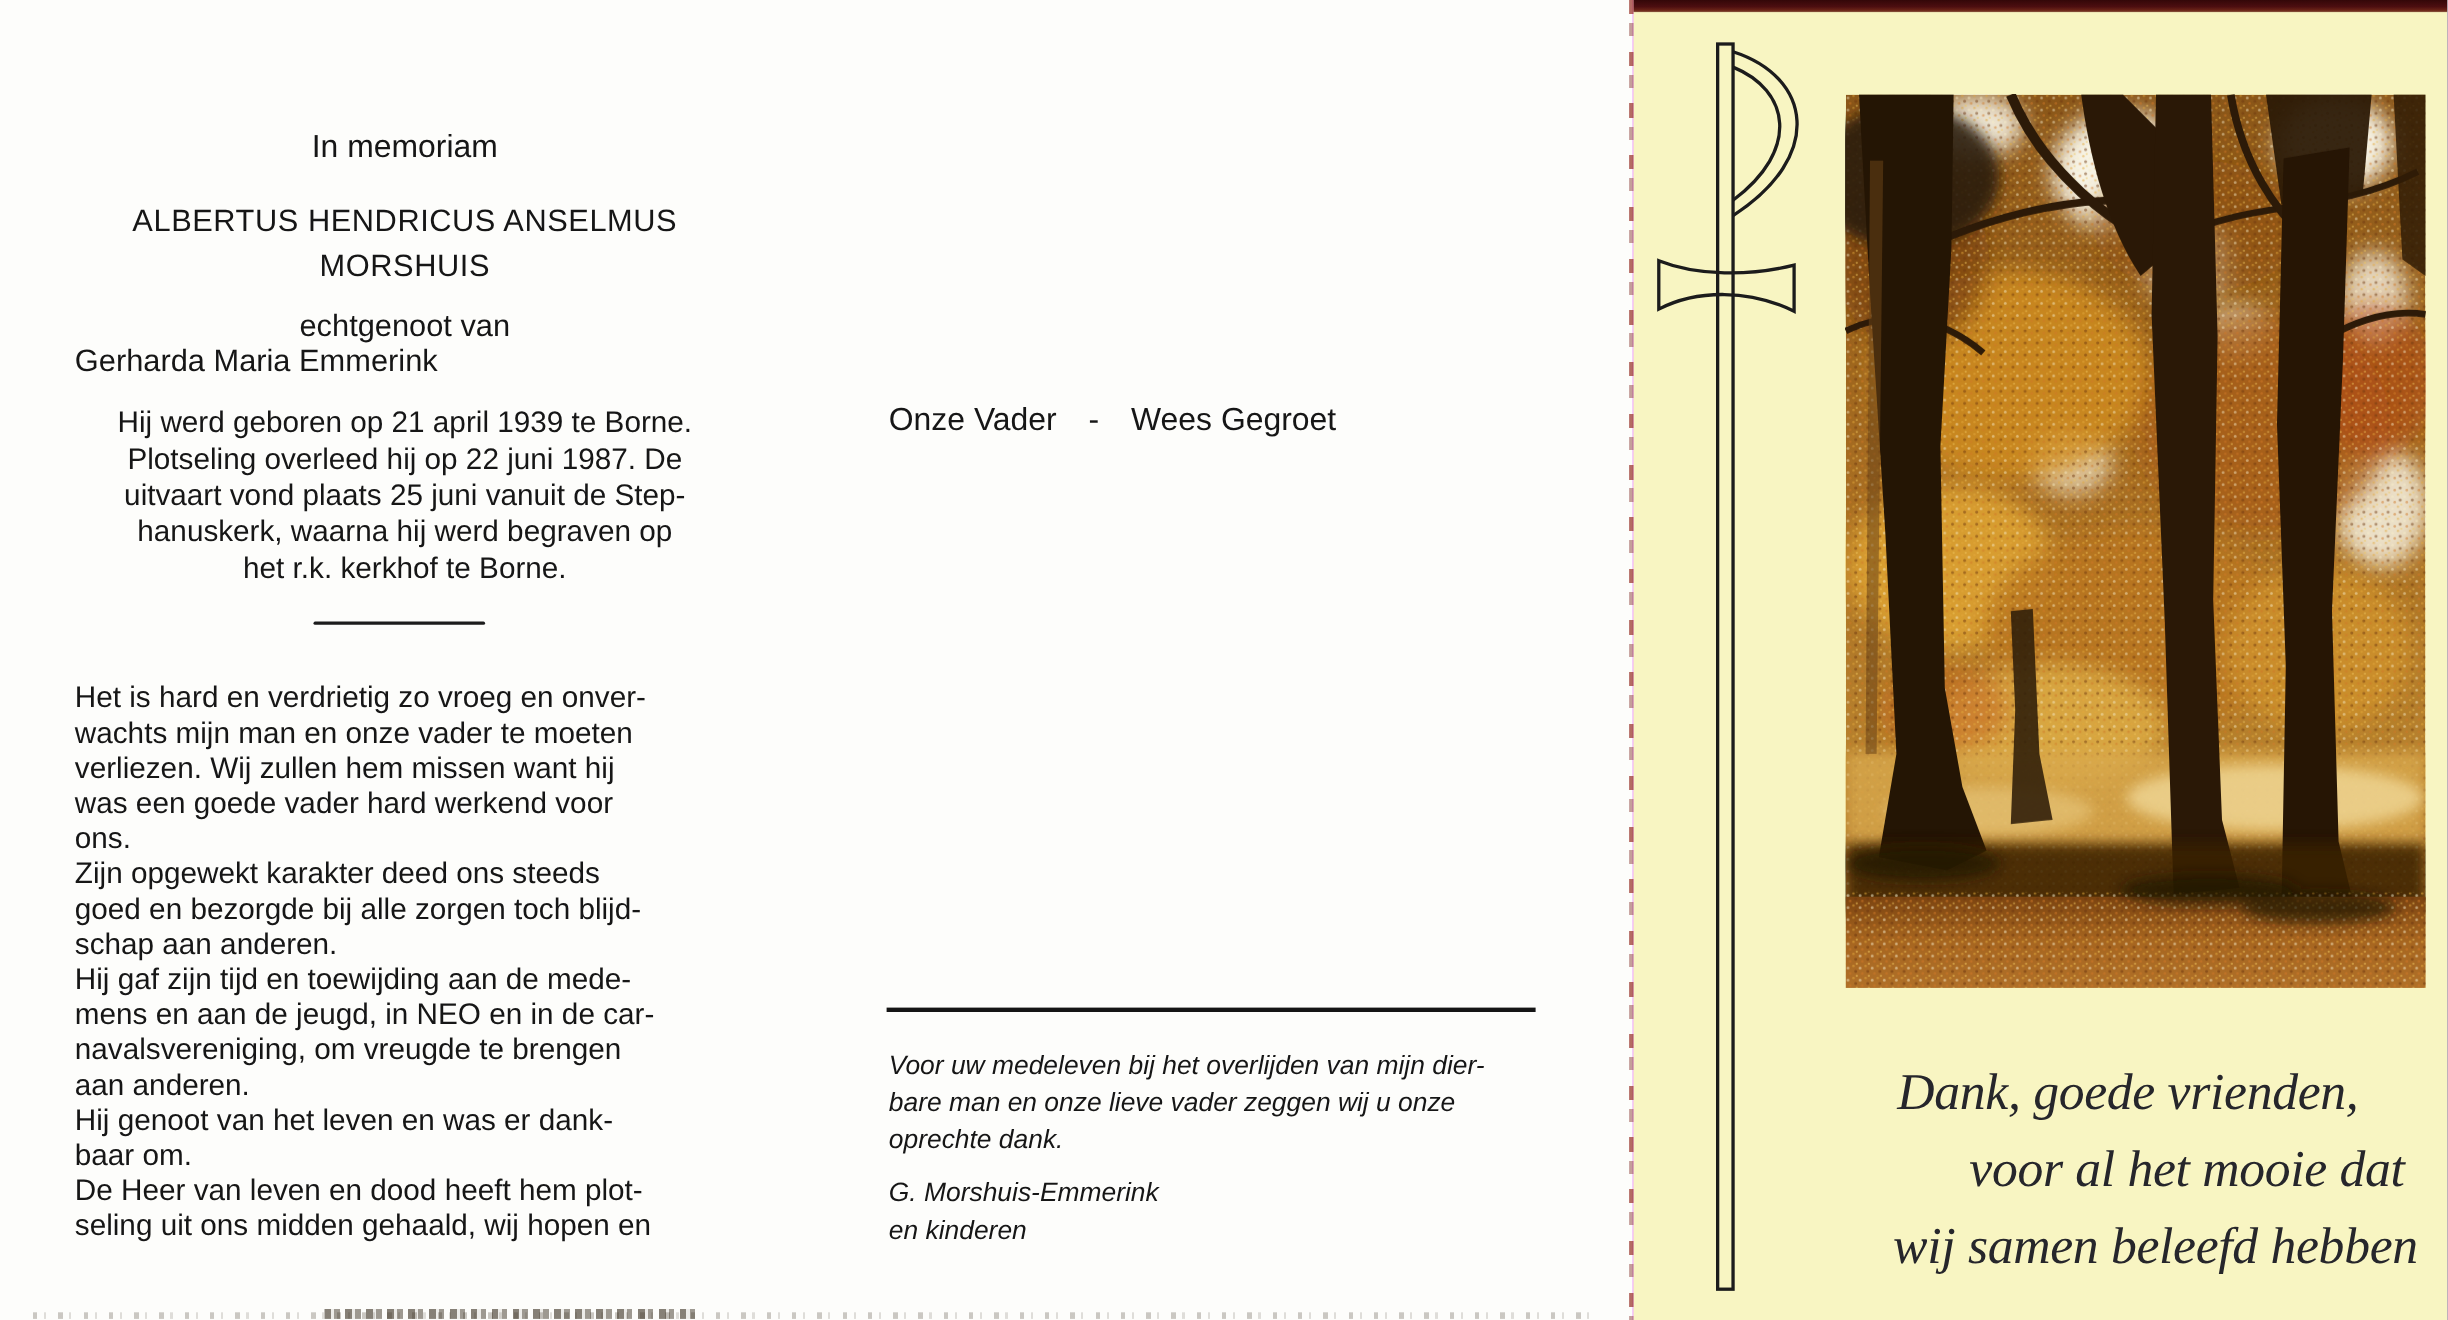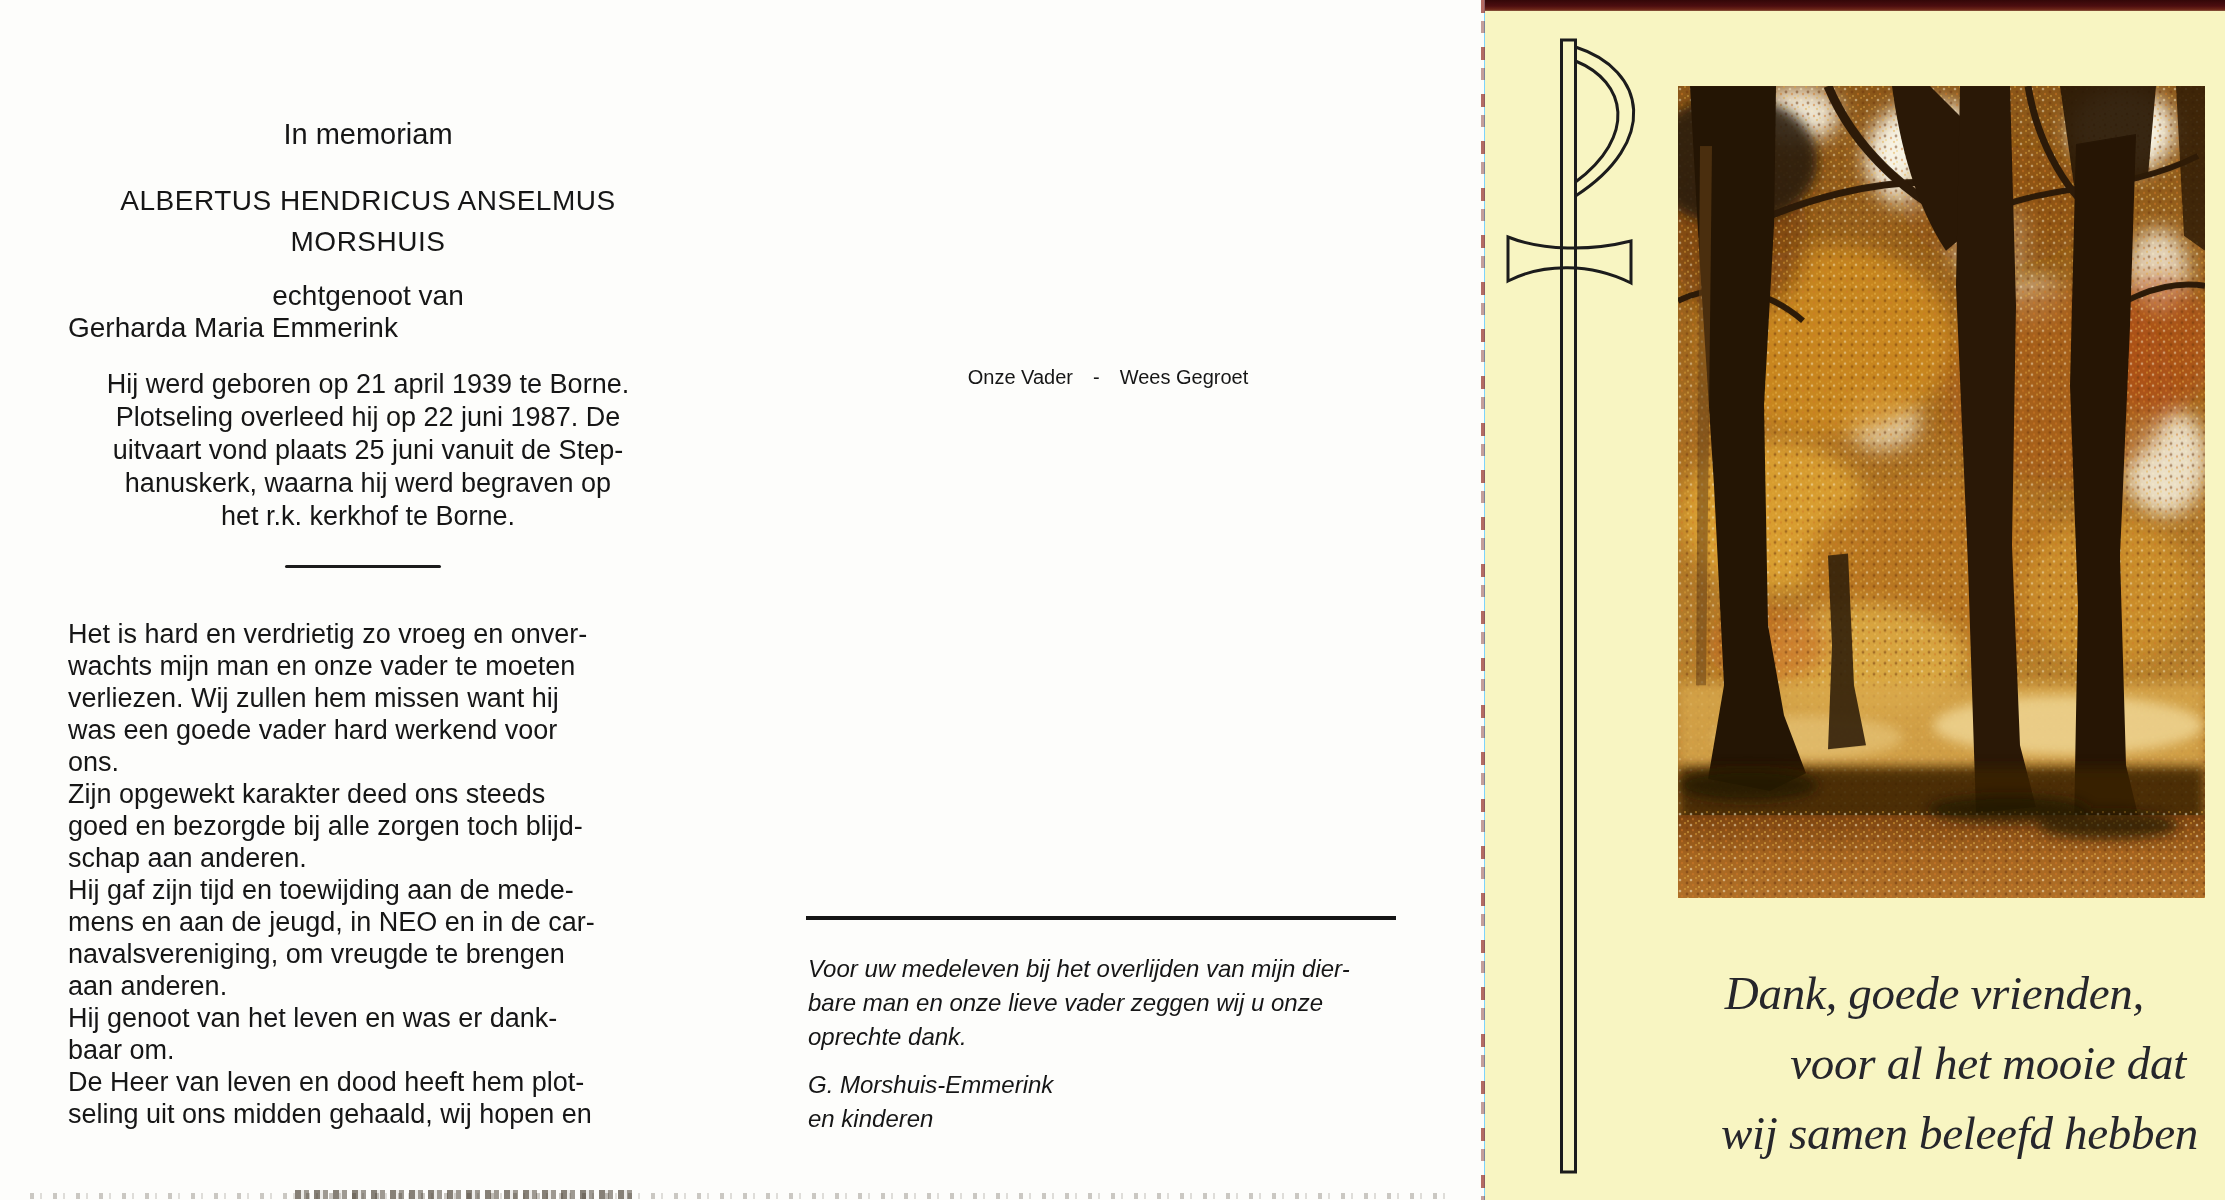--- a/index.html
+++ b/index.html
@@ -1,34 +1,34 @@
 <!DOCTYPE html>
 <html><head>
 <meta charset="utf-8">
 <style>
   html,body{margin:0;padding:0;background:#888;}
   .card{
     position:relative;width:2225px;height:1200px;overflow:hidden;
-    background:#7dd3fc;
+    background:#f0abfc;
     font-family:"Liberation Sans", sans-serif;
     color:#161616;
   }
   .abs{position:absolute;}
   
   .white-page{left:0;top:0;width:1484px;height:1200px;background:#fdfdfb;}
   .col{white-space:pre-line;}
   .in-memoriam{left:68px;top:118px;width:600px;text-align:center;font-size:29px;line-height:33px;}
   .deceased-name{left:60px;top:180px;width:616px;text-align:center;font-size:28px;line-height:41px;letter-spacing:.5px;white-space:pre-line;}
   .spouse-intro{left:68px;top:280px;width:600px;text-align:center;font-size:28px;line-height:32px;}
   .spouse-name{left:68px;top:312px;width:600px;text-align:left;font-size:28px;line-height:32px;}
   .life-dates{left:68px;top:368px;width:600px;text-align:center;font-size:27px;line-height:33px;}
   .divider-1{left:285px;top:565px;width:156px;height:3px;background:#1c1c1c;border-radius:2px;}
   .eulogy{left:68px;top:618px;width:606px;text-align:left;font-size:27px;line-height:32px;}
   .prayer{left:808px;top:120px;width:606px;text-align:left;font-size:27px;line-height:33px;}
-  .prayers-line{left:808px;top:366px;width:600px;text-align:center;font-size:20px;}
+  .prayers-line{left:808px;top:366px;width:600px;font-size:29px;}
   .divider-2{left:806px;top:916px;width:590px;height:4px;background:#151515;}
   .thanks{left:808px;top:952px;width:610px;font-style:italic;font-size:24px;line-height:34px;}
   .signature{left:808px;top:1068px;font-style:italic;font-size:24px;line-height:34px;white-space:pre-line;}
   
   .yellow-page{left:1485px;top:0;width:740px;height:1200px;background:#f8f5c2;}
   .maroon-band{left:1485px;top:0;width:740px;height:11px;
     background:linear-gradient(180deg,#330708 0%,#4c0e10 55%,#6b2417 85%,#8a5a40 100%);}
   .fold-dashes{left:1481px;top:0;width:4px;height:1200px;opacity:.85;
     background:repeating-linear-gradient(180deg,
       rgba(145,38,28,.8) 0 13px, rgba(145,38,28,0) 13px 21px,

